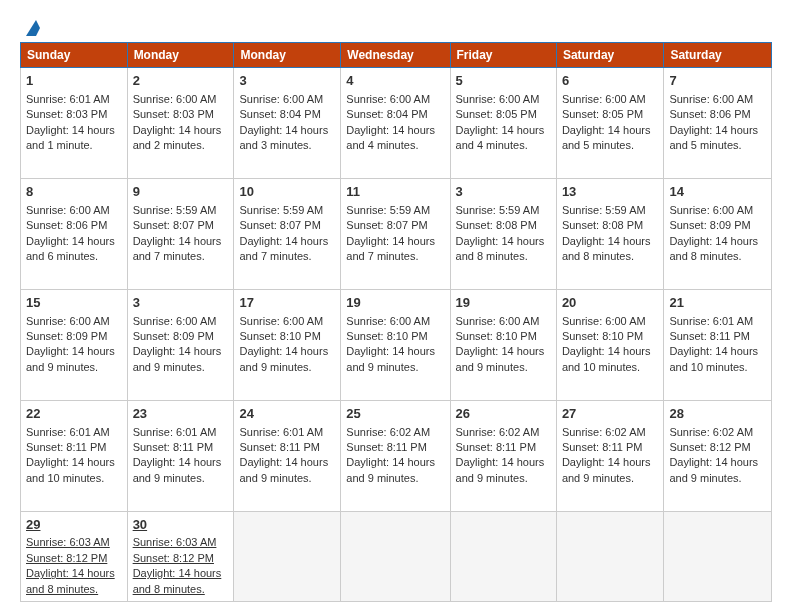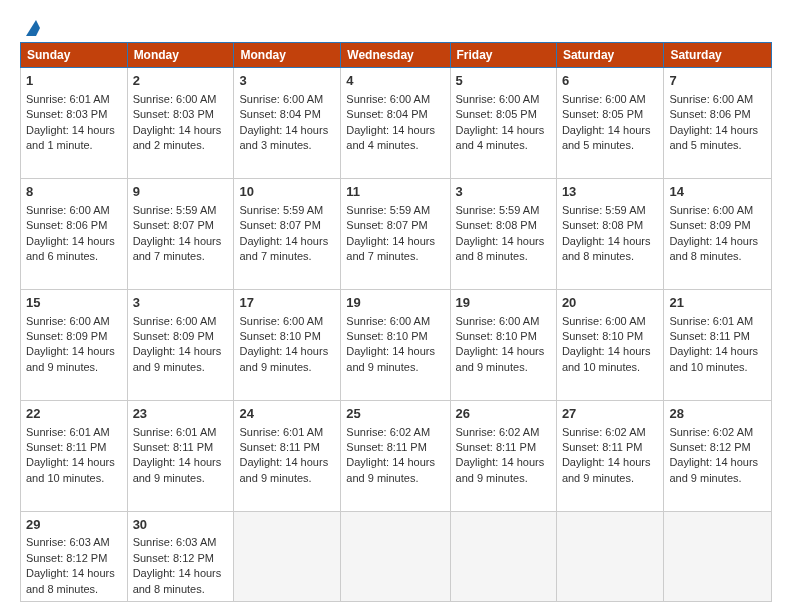--- a/index.html
+++ b/index.html
@@ -72,20 +72,21 @@
     .calendar-table tbody tr td .day-info {
       font-size: 11px;
       color: #333;
       line-height: 1.4;
     }
     .empty-cell {
       background: #f5f5f5;
     }
     tr:last-child td {
       height: 60px;
+      text-decoration: underline;
     }
   </style>
 </head>
 <body>
 
 <div class="page">
   <div class="header">
     <div class="logo">
       <div style="display:flex; align-items:center;">
         <span style="font-size:19px;font-weight:bold;color:#333;"></span>

